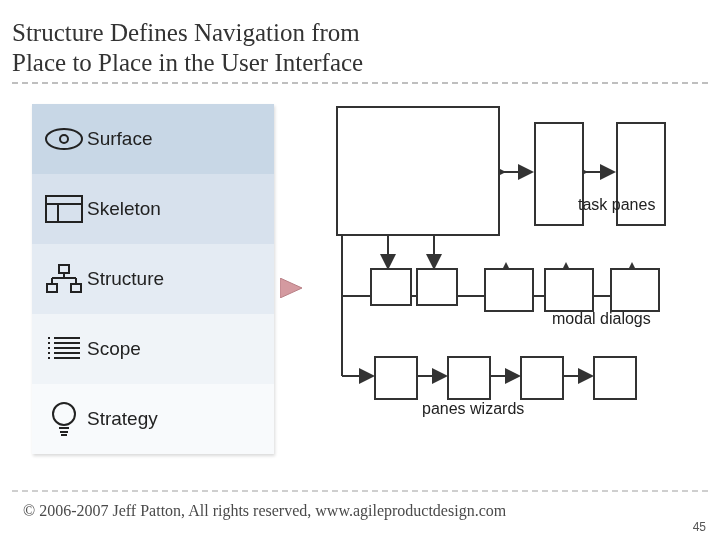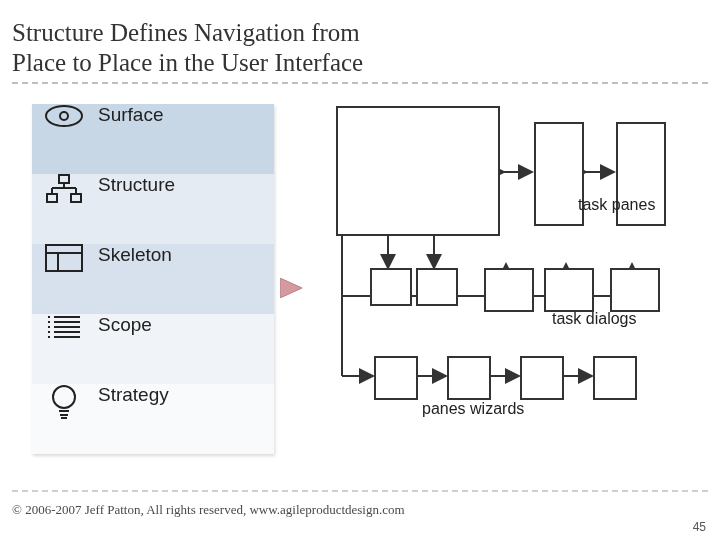--- a/index.html
+++ b/index.html
@@ -1,32 +1,32 @@
 <!DOCTYPE html>
 <html><head>
 <meta charset="utf-8">
 <style>
   html,body{margin:0;padding:0;width:720px;height:540px;background:#fff;font-family:Georgia,'Times New Roman',serif;color:#2e2e2e;overflow:hidden}
   .slide{position:relative;width:720px;height:425px}
   .title{position:absolute;left:12px;top:18px;font-size:25px;line-height:30px;font-family:Georgia,serif;color:#333}
   .hr-dash{position:absolute;left:12px;top:82px;width:696px;border-top:2px dashed #bfbfbf}
   .layers{position:absolute;left:32px;top:104px;width:242px;box-shadow:1px 2px 3px rgba(0,0,0,0.15)}
-  .layer{height:70px;display:flex;align-items:flex-start;padding-left:10px;gap:12px;font-family:Arial,Helvetica,sans-serif;font-size:19px;color:#222}
+  .layer{height:70px;display:flex;align-items:center;padding-left:10px;gap:1px;font-family:Arial,Helvetica,sans-serif;font-size:19px;color:#222}
   .layer span.icon{width:44px;display:flex;justify-content:center}
   .l0{background:#c8d7e6}
   .l1{background:#d7e1ed}
   .l2{background:#e4ebf3}
   .l3{background:#f0f4f8}
   .l4{background:#f8fafc}
   .pointer{position:absolute;left:280px;top:278px}
   .diagram{position:absolute;left:316px;top:96px;width:392px;height:360px;font-family:Liberation Sans, sans-serif;color:#222}
   .box{position:absolute;background:#fff;border:2px solid #333}
   .lbl{position:absolute;font-size:16px;white-space:nowrap}
   .footer-line{position:absolute;left:12px;top:490px;width:696px;border-top:2px dashed #cfcfcf}
-  .copyright{position:absolute;left:12px;top:502px;font-size:13px;font-family:Georgia,serif;color:#4a4a4a}
+  .copyright{position:absolute;left:23px;top:502px;font-size:16px;font-family:Georgia,serif;color:#4a4a4a}
   .pagenum{position:absolute;right:14px;top:520px;font-size:12px;font-family:Arial,sans-serif;color:#555}
   svg{display:block}
 </style>
 </head>
 <body>
 
 <div class="slide">
 
   <div class="title">
     <div>Structure Defines Navigation from</div>
@@ -37,43 +37,43 @@
   <div class="layers">
     <div class="layer l0">
       <span class="icon">
         <svg width="40" height="24" viewBox="0 0 40 24">
             <ellipse cx="20" cy="12" rx="18" ry="10" fill="none" stroke="#222" stroke-width="2"></ellipse>
             <circle cx="20" cy="12" r="4" fill="none" stroke="#222" stroke-width="2"></circle>
           </svg>
       </span>
       <span>Surface</span>
     </div>
+    <div class="layer l1">
+      <span class="icon">
+        <svg width="38" height="28" viewBox="0 0 38 28">
+            <rect x="1" y="1" width="36" height="26" fill="none" stroke="#222" stroke-width="2"></rect>
+            <line x1="1" y1="9" x2="37" y2="9" stroke="#222" stroke-width="2"></line>
+            <line x1="13" y1="9" x2="13" y2="27" stroke="#222" stroke-width="2"></line>
+          </svg>
+      </span>
+      <span>Skeleton</span>
+    </div>
     <div class="layer l2">
       <span class="icon">
         <svg width="38" height="30" viewBox="0 0 38 30">
             <rect x="14" y="1" width="10" height="8" fill="none" stroke="#222" stroke-width="2"></rect>
             <rect x="2" y="20" width="10" height="8" fill="none" stroke="#222" stroke-width="2"></rect>
             <rect x="26" y="20" width="10" height="8" fill="none" stroke="#222" stroke-width="2"></rect>
             <line x1="19" y1="9" x2="19" y2="14" stroke="#222" stroke-width="2"></line>
             <line x1="7" y1="14" x2="31" y2="14" stroke="#222" stroke-width="2"></line>
             <line x1="7" y1="14" x2="7" y2="20" stroke="#222" stroke-width="2"></line>
             <line x1="31" y1="14" x2="31" y2="20" stroke="#222" stroke-width="2"></line>
           </svg>
       </span>
       <span>Structure</span>
-    </div>
-    <div class="layer l1">
-      <span class="icon">
-        <svg width="38" height="28" viewBox="0 0 38 28">
-            <rect x="1" y="1" width="36" height="26" fill="none" stroke="#222" stroke-width="2"></rect>
-            <line x1="1" y1="9" x2="37" y2="9" stroke="#222" stroke-width="2"></line>
-            <line x1="13" y1="9" x2="13" y2="27" stroke="#222" stroke-width="2"></line>
-          </svg>
-      </span>
-      <span>Skeleton</span>
     </div>
     <div class="layer l3">
       <span class="icon">
         <svg width="38" height="28" viewBox="0 0 38 28">
           <g stroke="#222" stroke-width="2">
             <line x1="3" y1="3" x2="5" y2="3"></line>
               <line x1="9" y1="3" x2="35" y2="3"></line>
             <line x1="3" y1="8" x2="5" y2="8"></line>
               <line x1="9" y1="8" x2="35" y2="8"></line>
             <line x1="3" y1="13" x2="5" y2="13"></line>
@@ -142,21 +142,21 @@
 
     <div class="box" style="left:218px;top:26px;width:46px;height:100px"></div>
     <div class="box" style="left:300px;top:26px;width:46px;height:100px"></div>
     <div class="lbl" style="left:262px;top:100px">task panes</div>
 
     <div class="box" style="left:54px;top:172px;width:38px;height:34px"></div>
     <div class="box" style="left:100px;top:172px;width:38px;height:34px"></div>
     <div class="box" style="left:168px;top:172px;width:46px;height:40px"></div>
     <div class="box" style="left:228px;top:172px;width:46px;height:40px"></div>
     <div class="box" style="left:294px;top:172px;width:46px;height:40px"></div>
-    <div class="lbl" style="left:236px;top:214px">task dialogs</div>
+    <div class="lbl" style="left:236px;top:214px">modal dialogs</div>
 
     <div class="box" style="left:58px;top:260px;width:40px;height:40px"></div>
     <div class="box" style="left:131px;top:260px;width:40px;height:40px"></div>
     <div class="box" style="left:204px;top:260px;width:40px;height:40px"></div>
     <div class="box" style="left:277px;top:260px;width:40px;height:40px"></div>
     <div class="lbl" style="left:106px;top:304px">panes wizards</div>
   </div>
 
   <div class="footer-line"></div>
   <div class="copyright">© 2006-2007 Jeff Patton, All rights reserved, www.agileproductdesign.com</div>

